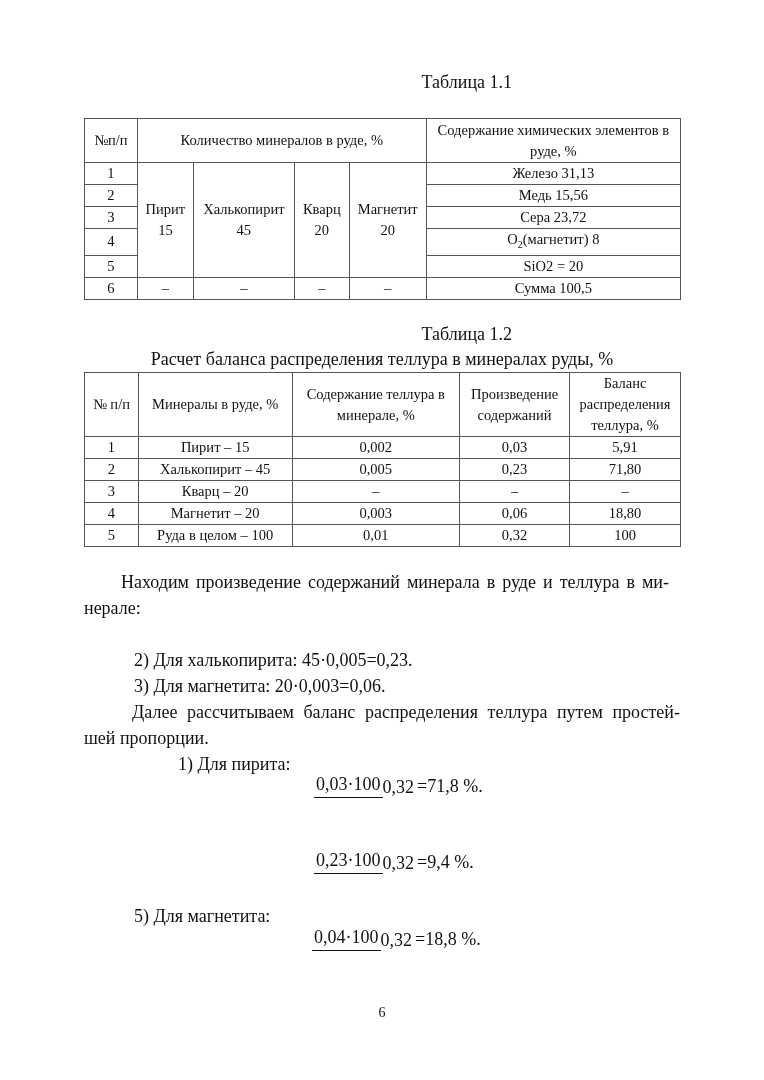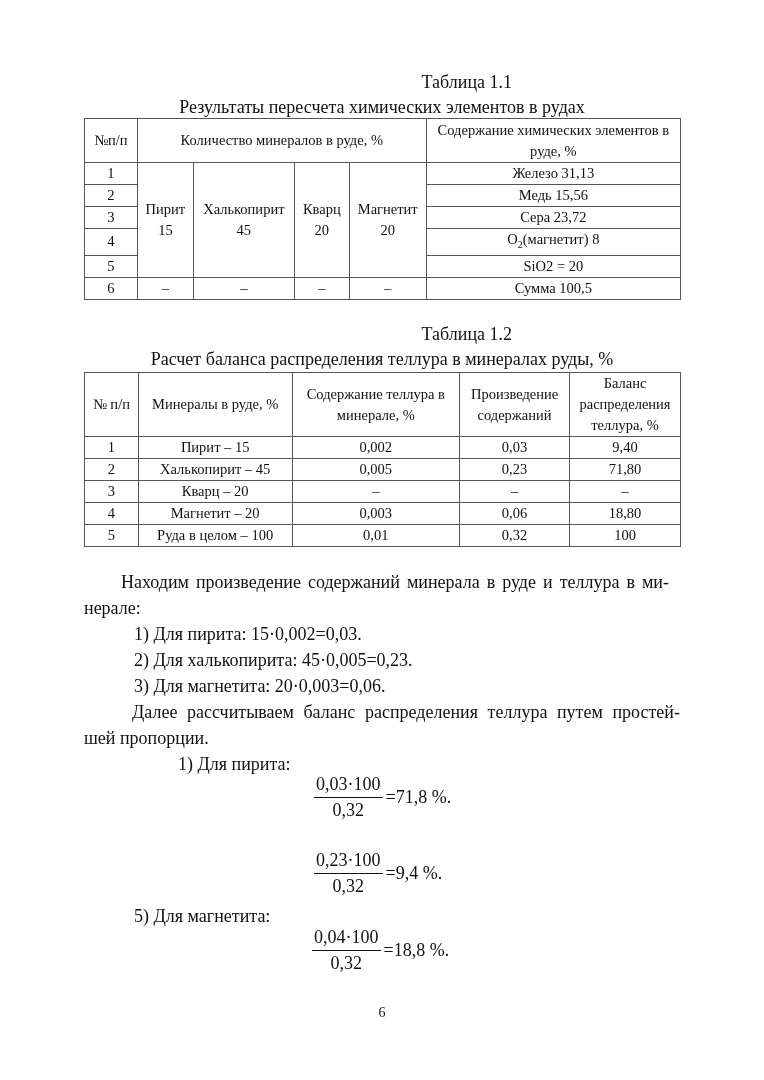--- a/index.html
+++ b/index.html
@@ -8,34 +8,33 @@
   .page { position: absolute; left: 0; top: 0; width: 604px; height: 1080px; }
   .tbl-num { position: absolute; right: 92px; font-size: 18px; }
   .tbl-title { position: absolute; left: 84px; width: 596px; text-align: center; font-size: 18px; }
   table { position: absolute; left: 84px; border-collapse: collapse; font-size: 14.5px; }
   td, th { border: 1px solid #555; text-align: center; vertical-align: middle; padding: 0 4px; font-weight: normal; line-height: 21px; }
   #t1 { top: 118px; width: 597px; }
   #t2 { top: 372px; width: 597px; }
   .p { position: absolute; font-size: 18px; white-space: nowrap; }
   .just { left: 84px; width: 596px; text-align: justify; text-align-last: justify; }
   .frac { position: absolute; font-size: 18px; display: flex; align-items: center; }
-  .frac .fr { display: inline-flex; flex-direction: column; align-items: center; }
+  .frac .fr { display: inline-flex; flex-direction: row; align-items: center; }
   .frac .num { padding: 0 2px 2px 2px; border-bottom: 1px solid #111; }
   .frac .den { padding-top: 2px; }
   .frac .res { margin-left: 3px; }
   .pagenum { position: absolute; top: 1005px; left: 0; width: 764px; text-align: center; font-size: 14px; }
   sub { font-size: 10px; }
 </style>
 </head>
 <body>
 
 <div class="page">
 
   <div class="tbl-num" style="top:72px;">Таблица 1.1</div>
-  <div class="tbl-title" style="top:97px;">Результаты пересчета химических элементов в рудах</div>
 
   <table id="t1">
     <colgroup>
       <col style="width:53px">
         <col style="width:56px">
         <col style="width:101px">
         <col style="width:55px">
         <col style="width:77px">
         <col style="width:255px">
     </colgroup>
@@ -97,21 +96,21 @@
       <th>Минералы в руде, %</th>
       <th>Содержание теллура в минерале, %</th>
       <th>Произведение содержаний</th>
       <th>Баланс распределения теллура, %</th>
     </tr>
     <tr style="height:22px">
       <td>1</td>
       <td>Пирит – 15</td>
       <td>0,002</td>
       <td>0,03</td>
-      <td>9,40</td>
+      <td>5,91</td>
     </tr>
     <tr style="height:22px">
       <td>2</td>
       <td>Халькопирит – 45</td>
       <td>0,005</td>
       <td>0,23</td>
       <td>71,80</td>
     </tr>
     <tr style="height:22px">
       <td>3</td>
@@ -132,21 +131,20 @@
       <td>Руда в целом – 100</td>
       <td>0,01</td>
       <td>0,32</td>
       <td>100</td>
     </tr>
   </tbody>
     </table>
 
   <div class="p just" style="top:572px; padding-left:0; text-indent:48px; left:73px;">Находим произведение содержаний минерала в руде и теллура в ми-</div>
   <div class="p" style="top:598px; left:84px;">нерале:</div>
-  <div class="p" style="top:624px; left:134px;">1) Для пирита: 15·0,002=0,03.</div>
   <div class="p" style="top:650px; left:134px;">2) Для халькопирита: 45·0,005=0,23.</div>
   <div class="p" style="top:676px; left:134px;">3) Для магнетита: 20·0,003=0,06.</div>
 
   <div class="p just" style="top:702px; text-indent:48px; left:84px;">Далее рассчитываем баланс распределения теллура путем простей-</div>
   <div class="p" style="top:728px; left:84px;">шей пропорции.</div>
 
   <div class="p" style="top:754px; left:134px;margin-left:44px;">1) Для пирита:</div>
   <div class="frac" style="top:774px; left:314px;">
     <span class="fr">
         <span class="num">0,03·100</span>

